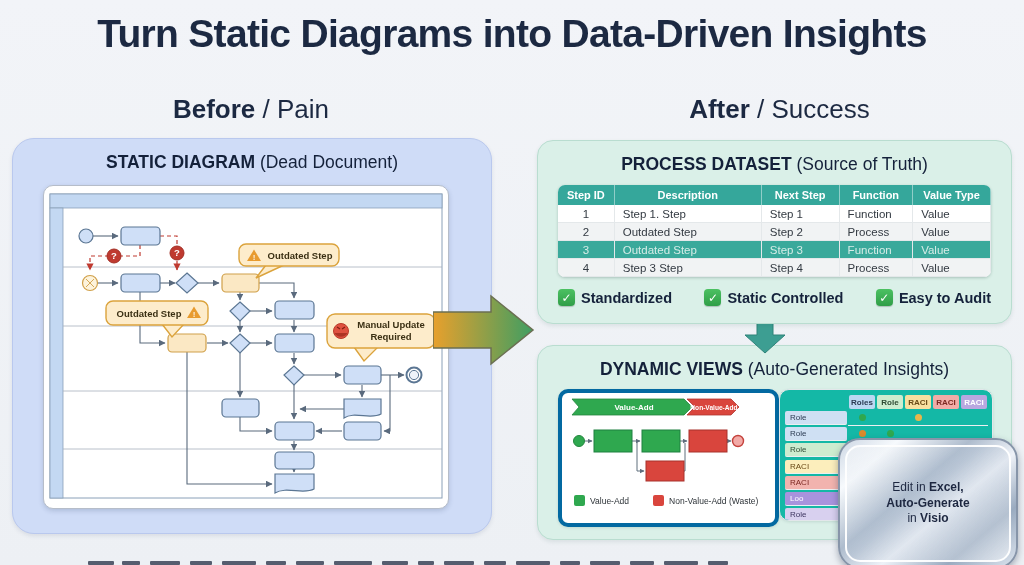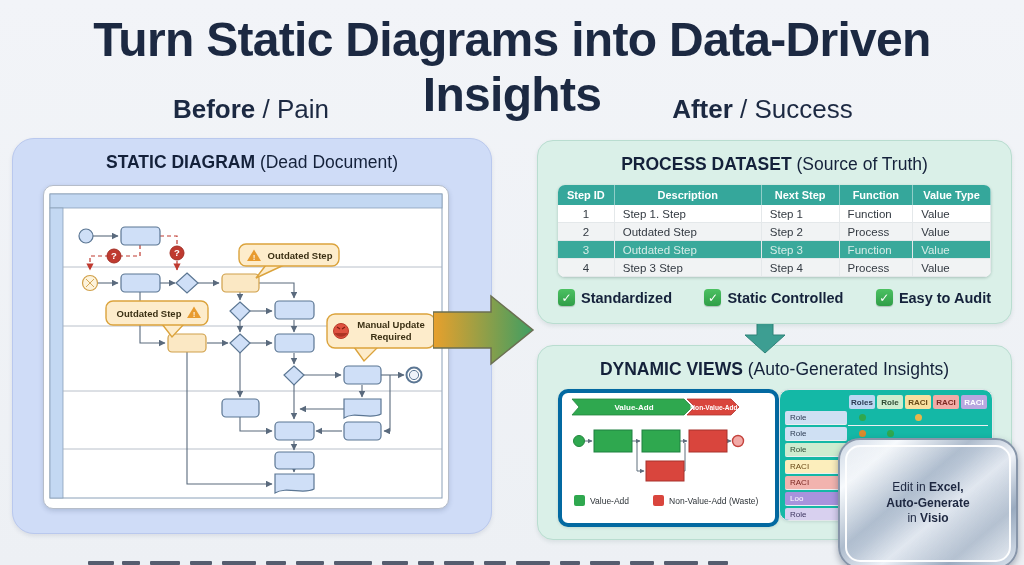--- a/index.html
+++ b/index.html
@@ -1,23 +1,23 @@
 <!DOCTYPE html>
 <html><head>
 <meta charset="utf-8">
 <style>
   html,body{margin:0;padding:0;background:#eef1f5;}
   body{font-family:"Liberation Sans","DejaVu Sans",sans-serif;}
   .stage{position:relative;width:1024px;height:565px;background:linear-gradient(180deg,#f2f4f8 0%,#edf0f4 100%);overflow:hidden;}
   .abs{position:absolute;}
-  .main-title{top:12px;left:0;width:1024px;text-align:center;font-size:48px;font-weight:800;color:#1c2942;letter-spacing:-0.7px;}
+  .main-title{top:12px;left:0;width:1024px;text-align:center;font-size:39px;font-weight:800;color:#1c2942;letter-spacing:-0.7px;}
   .col-head{top:94px;font-size:26px;color:#1c2942;text-align:center;}
   .col-head b{font-weight:800;}
   .col-head.before{left:12px;width:478px;}
-  .col-head.after{left:526px;width:473px;}
+  .col-head.after{left:543px;width:473px;}
 
   
   .panel-static{left:12px;top:138px;width:478px;height:394px;background:#cfdcf7;border:1px solid #b9c8ee;border-radius:22px;box-shadow:0 2px 4px rgba(30,50,90,.10);z-index:1;}
   .panel-title{width:100%;text-align:center;font-size:17.5px;color:#14213a;top:13px;}
   .panel-title b{font-weight:800;}
   .flow-card{left:30px;top:46px;width:404px;height:322px;background:#ffffff;border:1.5px solid #b6bdc9;border-radius:10px;box-shadow:0 2px 5px rgba(30,50,90,.18);}
   .flow-card svg{display:block;}
 
   
   .big-arrow{left:433px;top:288px;z-index:4;}

